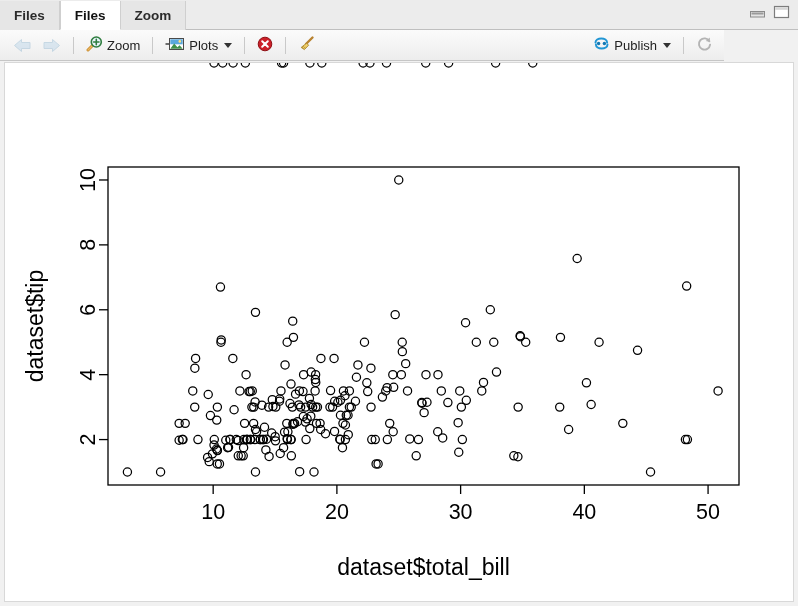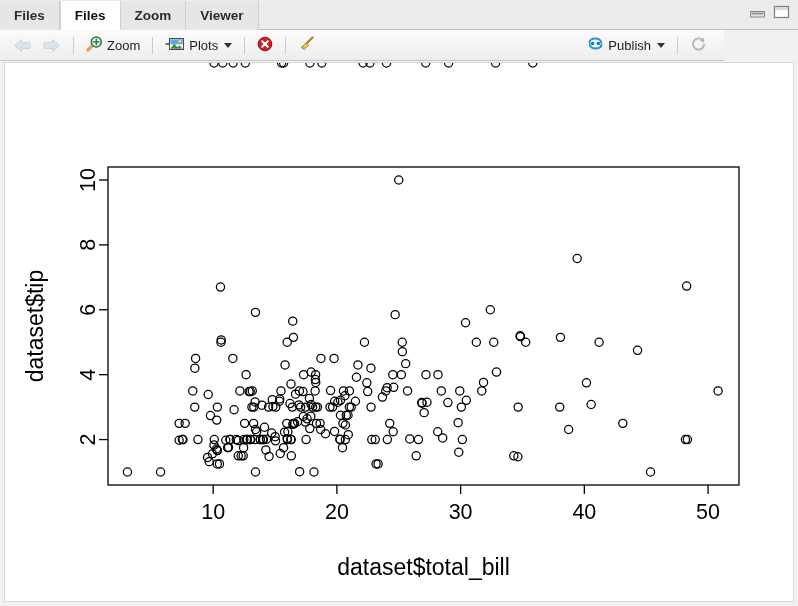--- a/index.html
+++ b/index.html
@@ -44,21 +44,21 @@
   .wc{width:17px;height:15px;display:block;}
 
   
   .toolbar{
     position:absolute;left:0;top:30px;width:724px;height:31px;
     background:linear-gradient(to bottom,#fbfbfb 0%,#ededed 100%);
     border-bottom:1px solid #c6c6c6;
     box-sizing:border-box;
   }
   .tb-left{position:absolute;left:8px;top:0;height:31px;display:flex;align-items:center;}
-  .tb-right{position:absolute;right:12px;top:0;height:31px;display:flex;align-items:center;}
+  .tb-right{position:absolute;right:6px;top:0;height:31px;display:flex;align-items:center;}
   .tb-item{display:flex;align-items:center;height:22px;padding:0 5px;border-radius:3px;cursor:default;}
   .tb-label{font-size:13px;color:#222;margin-left:4px;white-space:nowrap;}
   .sep{width:1px;height:17px;background:#c9c9c9;margin:0 7px;}
   .caret{
     width:0;height:0;margin-left:6px;
     border-left:4px solid transparent;border-right:4px solid transparent;
     border-top:5px solid #333;
   }
   .arrow-icon{width:19px;height:15px;display:block;}
   .arrow-icon.disabled{opacity:.45;}
@@ -77,21 +77,20 @@
 </head>
 <body>
 
 <div id="app">
 
   <div class="tabstrip">
     <div class="tabs">
       <div class="tab"><span>Files</span></div>
       <div class="tab active"><span>Files</span></div>
       <div class="tab"><span>Zoom</span></div>
-      <div class="tab"><span>Viewer</span></div>
     </div>
 
     <div class="wincontrols">
       <span class="wc">
         <svg width="17" height="15" viewBox="0 0 17 15">
           <rect x="1.5" y="6.5" width="14" height="5.5" fill="#e3e3e3" stroke="#8a8a8a" stroke-width="1"></rect>
           <rect x="2.5" y="7.5" width="12" height="2" fill="#9a9a9a"></rect>
         </svg>
       </span>
       <span class="wc">

